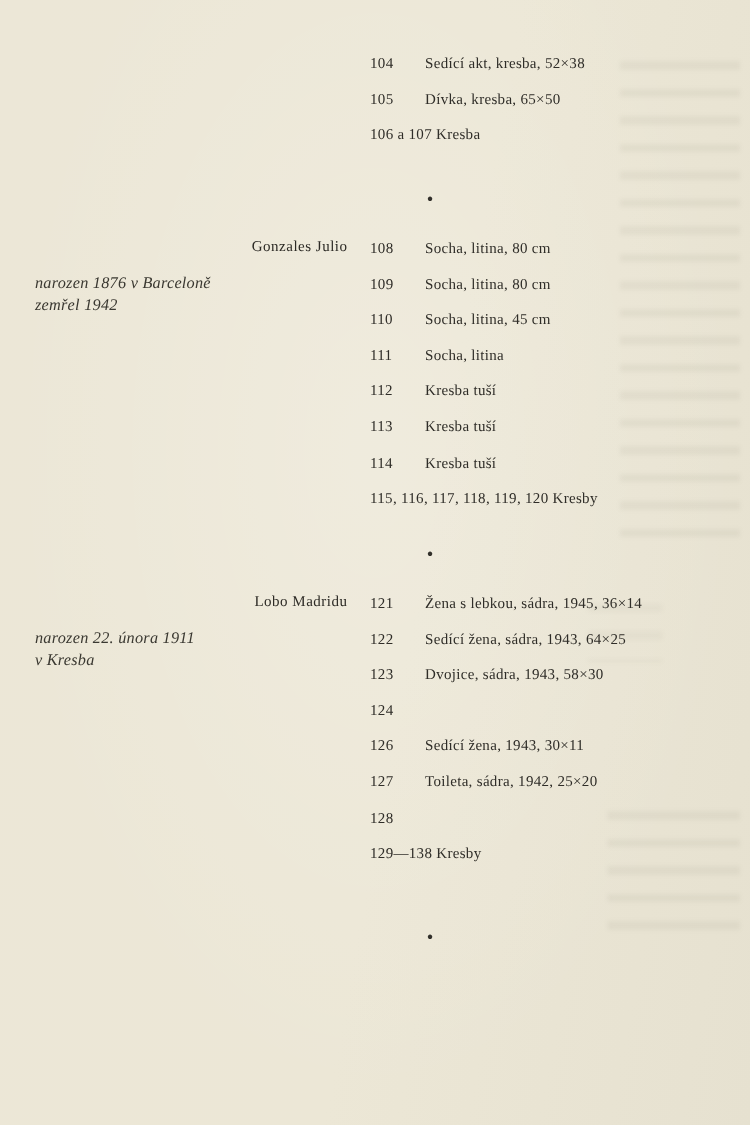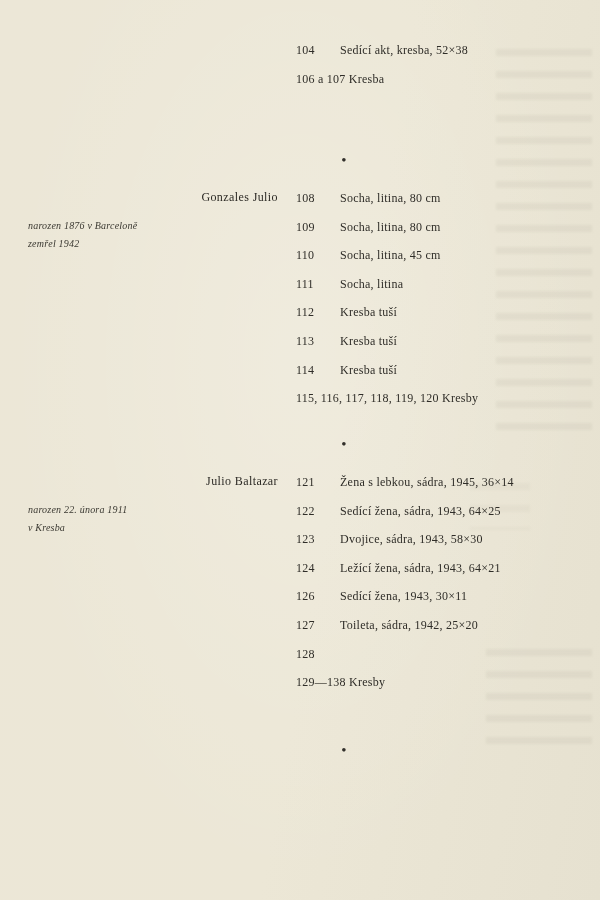--- a/index.html
+++ b/index.html
@@ -48,21 +48,21 @@
   .artist-name {
     font-size: 12px;
     letter-spacing: 0.4px;
     color: #2c2a25;
     line-height: 22px;
     text-align: right;
   }
   .artist-bio {
     margin-top: 9px;
     font-style: italic;
-    font-size: 10px;
+    font-size: 13px;
     line-height: 17.5px;
     color: #3a3831;
     letter-spacing: 0.2px;
   }
 
   .entries-column {
     position: absolute;
     left: 296px;
     top: 0;
     width: 290px;
@@ -100,20 +100,24 @@
   <div class="ghost ghost-bottom"></div>
 
   <div class="section" style="top:36px;">
     <div class="artist-column"></div>
     <div class="entries-column">
         <div class="entry-row">
           <span class="entry-num">104</span>
           <span class="entry-desc">Sedící akt, kresba, 52×38</span>
         </div>
         <div class="entry-row">
+          <span class="entry-num">105</span>
+          <span class="entry-desc">Dívka, kresba, 65×50</span>
+        </div>
+        <div class="entry-row">
           <span class="entry-line">106 a 107 Kresba</span>
         </div>
       </div>
   </div>
 
   <div class="bullet" style="top:153px;">•</div>
 
   <div class="section" style="top:184px;">
     <div class="artist-column">
         <div class="artist-name">Gonzales Julio</div>
@@ -154,42 +158,41 @@
         <div class="entry-row">
           <span class="entry-line">115, 116, 117, 118, 119, 120 Kresby</span>
         </div>
       </div>
   </div>
 
   <div class="bullet" style="top:437px;">•</div>
 
   <div class="section" style="top:468px;">
     <div class="artist-column">
-        <div class="artist-name">Julio Baltazar</div>
+        <div class="artist-name">Lobo Madridu</div>
         <div class="artist-bio">
           <div class="bio-line">narozen 22. února 1911</div>
           <div class="bio-line">v Kresba</div>
         </div>
       </div>
     <div class="entries-column">
         <div class="entry-row">
           <span class="entry-num">121</span>
           <span class="entry-desc">Žena s lebkou, sádra, 1945,  36×14</span>
         </div>
         <div class="entry-row">
           <span class="entry-num">122</span>
           <span class="entry-desc">Sedící žena, sádra, 1943, 64×25</span>
         </div>
         <div class="entry-row">
           <span class="entry-num">123</span>
           <span class="entry-desc">Dvojice, sádra, 1943, 58×30</span>
         </div>
         <div class="entry-row">
           <span class="entry-num">124</span>
-          <span class="entry-desc">Ležící žena, sádra, 1943, 64×21</span>
         </div>
         <div class="entry-row">
           <span class="entry-num">126</span>
           <span class="entry-desc">Sedící žena, 1943, 30×11</span>
         </div>
         <div class="entry-row">
           <span class="entry-num">127</span>
           <span class="entry-desc">Toileta, sádra, 1942, 25×20</span>
         </div>
         <div class="entry-row">

